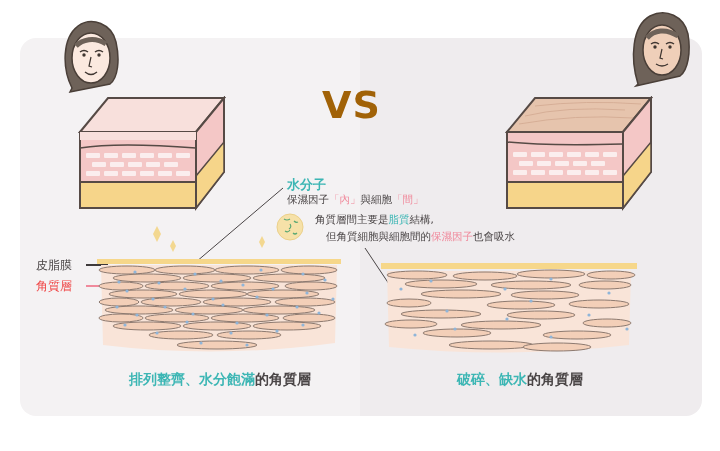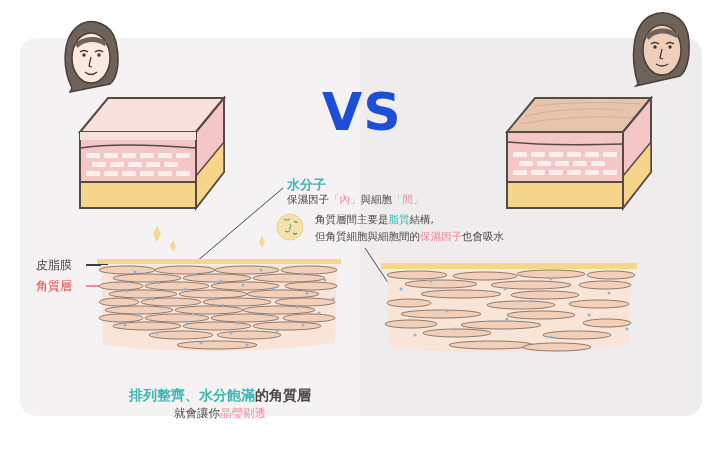--- a/index.html
+++ b/index.html
@@ -11,47 +11,47 @@
   .panel-right { left: 360px; width: 342px; background: #efecee; border-radius: 0 16px 16px 0; }
 
   .face { position: absolute; }
   .face-left { left: 58px; top: 18px; width: 64px; height: 80px; }
   .face-right { left: 628px; top: 8px; width: 64px; height: 80px; }
 
   .cube { position: absolute; }
   .cube-left { left: 78px; top: 96px; width: 148px; height: 118px; }
   .cube-right { left: 505px; top: 96px; width: 148px; height: 118px; }
 
-  .vs-title { position: absolute; left: 322px; top: 86px; font-size: 52px; font-weight: bold; color: #1d4ed8; letter-spacing: 1px; font-family: "DejaVu Sans", sans-serif; line-height: 1; }
+  .vs-title { position: absolute; left: 322px; top: 86px; font-size: 38px; font-weight: bold; color: #a16207; letter-spacing: 1px; font-family: "DejaVu Sans", sans-serif; line-height: 1; }
 
   .annot-line { position: absolute; left: 0; top: 0; width: 720px; height: 451px; pointer-events: none; }
 
   .water-title { position: absolute; left: 287px; top: 176px; font-size: 13px; color: #3cb6b4; font-weight: bold; }
   .water-desc { position: absolute; left: 287px; top: 193px; font-size: 10.5px; color: #4a4546; white-space: nowrap; }
   .pink { color: #f08a9c; }
   .teal { color: #3cb6b4; }
   .lipid-icon { position: absolute; left: 276px; top: 213px; width: 28px; height: 28px; }
   .lipid-line1 { position: absolute; left: 315px; top: 213px; font-size: 10.5px; white-space: nowrap; }
-  .lipid-line2 { position: absolute; left: 315px; top: 230px; font-size: 10.5px; white-space: nowrap; }
+  .lipid-line2 { position: absolute; left: 326px; top: 230px; font-size: 10.5px; white-space: nowrap; }
 
   .sparkles { position: absolute; left: 145px; top: 222px; width: 130px; height: 40px; }
 
   .label-sebum { position: absolute; left: 36px; top: 257px; font-size: 12px; color: #4a4546; }
   .label-sebum-line { position: absolute; left: 86px; top: 264px; width: 22px; height: 2px; background: #3e3a3b; }
   .label-horny { position: absolute; left: 36px; top: 278px; font-size: 12px; color: #ef4444; }
   .label-horny-line { position: absolute; left: 86px; top: 285px; width: 18px; height: 2px; background: #f08a9c; }
 
   .layer { position: absolute; }
   .layer-left { left: 97px; top: 259px; width: 244px; height: 97px; }
   .layer-right { left: 381px; top: 259px; width: 256px; height: 97px; }
 
   .caption { position: absolute; text-align: center; white-space: nowrap; }
   .caption-left { left: 80px; width: 280px; top: 369px; }
   .caption-right { left: 380px; width: 280px; top: 369px; }
-  .cap-title { font-size: 14px; font-weight: bold; color: #4a4546; line-height: 20px; margin-top: 16px; }
+  .cap-title { font-size: 14px; font-weight: bold; color: #4a4546; line-height: 20px; }
   .cap-line { font-size: 11.5px; color: #4a4546; line-height: 16px; }
 </style>
 </head>
 <body>
 
 <div class="panel panel-left"></div>
 <div class="panel panel-right"></div>
 
 <svg class="face face-left" viewBox="0 0 64 80">
   <path d="M14 70 C4 50,4 20,20 8 C34 -2,54 6,58 24 C62 42,60 60,52 66 L12 74 Z" fill="#6e6259" stroke="#4a3f38" stroke-width="1.5"></path>
@@ -291,19 +291,19 @@
       <circle cx="246" cy="70" r="1.6"></circle>
       <circle cx="34" cy="76" r="1.6"></circle>
       <circle cx="170" cy="78" r="1.6"></circle>
   </g>
 </svg>
 
 <div class="caption caption-left">
   <div class="cap-title">
     <span class="teal">排列整齊</span><span class="teal">、</span><span class="teal">水分飽滿</span><span>的角質層</span>
   </div>
-  <div class="cap-line">
-    <span>就會讓你</span><span class="pink">晶瑩剔透</span>
+</div>
+
+<div class="caption caption-right">
+  <div class="cap-title">
+    <span class="teal">破碎</span><span class="teal">、</span><span class="teal">缺水</span><span>的角質層</span>
   </div>
 </div>
 
-<div class="caption caption-right">
-</div>
-
 </body></html>

